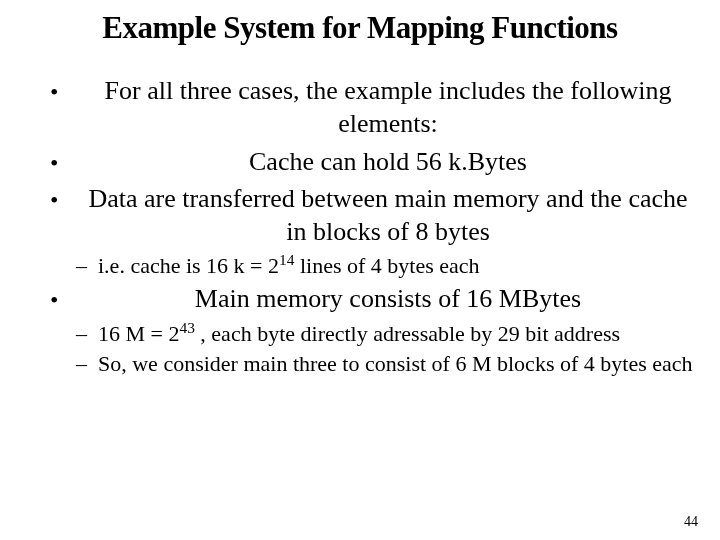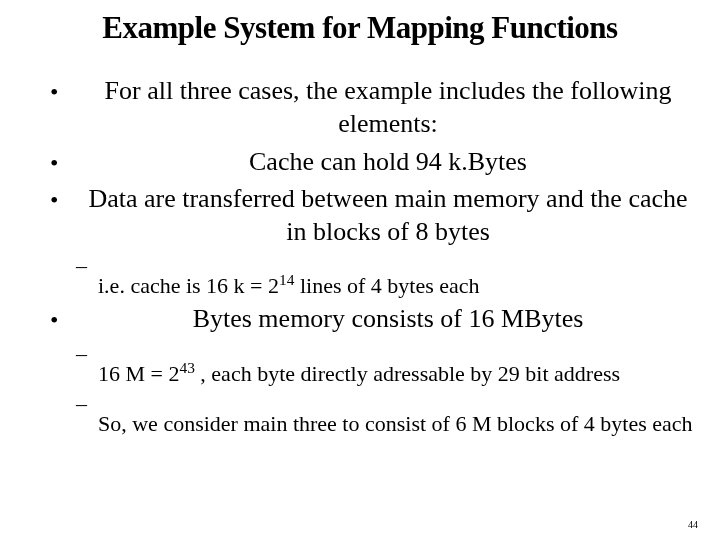--- a/index.html
+++ b/index.html
@@ -53,27 +53,26 @@
     .bullet-2 .dash {
       width: 22px;
       flex-shrink: 0;
       font-size: 22px;
       line-height: 1.25;
     }
     .bullet-2 .text {
       font-size: 22px;
       line-height: 1.28;
       flex: 1;
-      margin-top: 20px;
     }
     .page-num {
       position: absolute;
       bottom: 10px;
       right: 22px;
-      font-size: 10px;
+      font-size: 14px;
     }
     sup {
       font-size: 0.7em;
       vertical-align: super;
       line-height: 0;
     }
   </style>
 </head>
 <body>
 
@@ -81,36 +80,36 @@
 
 <div class="content">
 
   <div class="bullet-1">
     <div class="dot">•</div>
     <div class="text">For all three cases, the example includes the following elements:</div>
   </div>
 
   <div class="bullet-1">
     <div class="dot">•</div>
-    <div class="text"><span>Cache can hold </span><span>94 k.Bytes</span></div>
+    <div class="text"><span>Cache can hold </span><span>56 k.Bytes</span></div>
   </div>
 
   <div class="bullet-1">
     <div class="dot">•</div>
     <div class="text"><span>Data are transferred between main memory and the cache in </span><span>blocks of 8 bytes</span></div>
   </div>
 
   <div class="bullet-2">
     <div class="dash">–</div>
     <div class="text"><span>i.e. cache is </span><span>16 k = 2</span><sup>14</sup><span> lines</span><span> of 4 bytes each</span></div>
   </div>
 
   <div class="bullet-1">
     <div class="dot">•</div>
-    <div class="text"><span>Bytes memory consists of </span><span>16 MBytes</span></div>
+    <div class="text"><span>Main memory consists of </span><span>16 MBytes</span></div>
   </div>
 
   <div class="bullet-2">
     <div class="dash">–</div>
     <div class="text"><span>16 M = 2</span><sup>43</sup><span> , each byte directly adressable by </span><span>29 bit address</span></div>
   </div>
 
   <div class="bullet-2">
     <div class="dash">–</div>
     <div class="text"><span>So, we consider main three to consist of </span><span>6 M blocks</span><span> of 4 bytes each</span></div>

